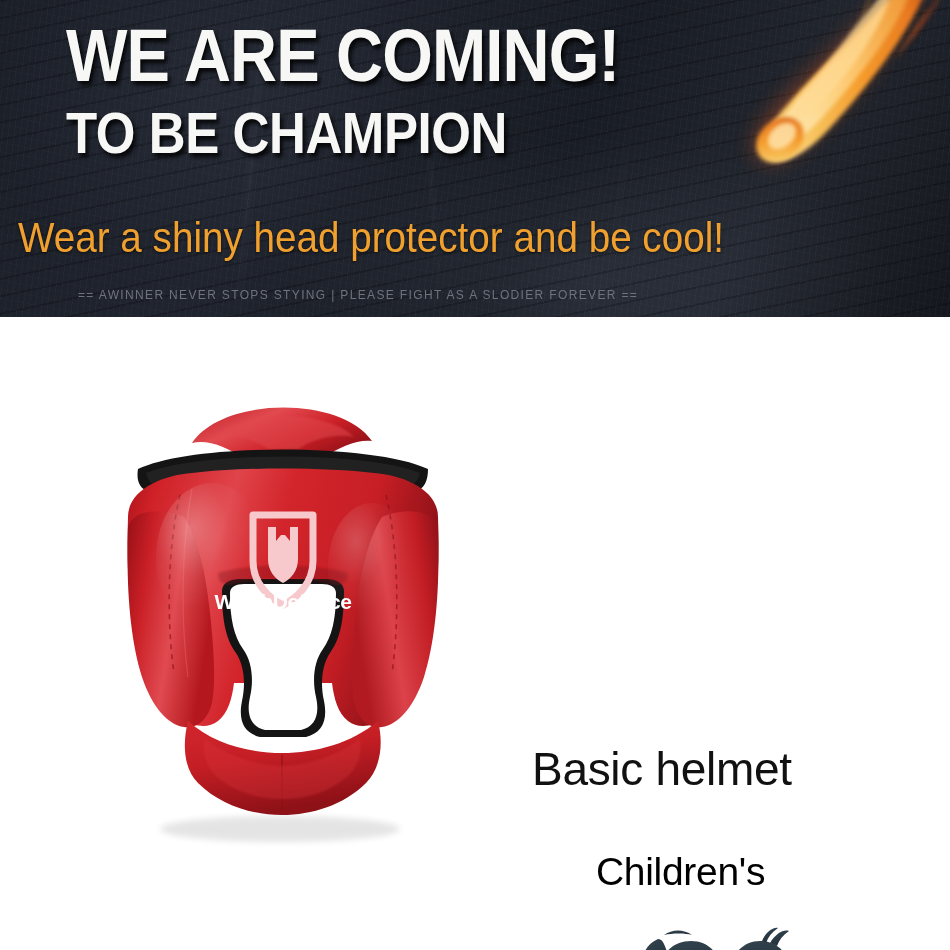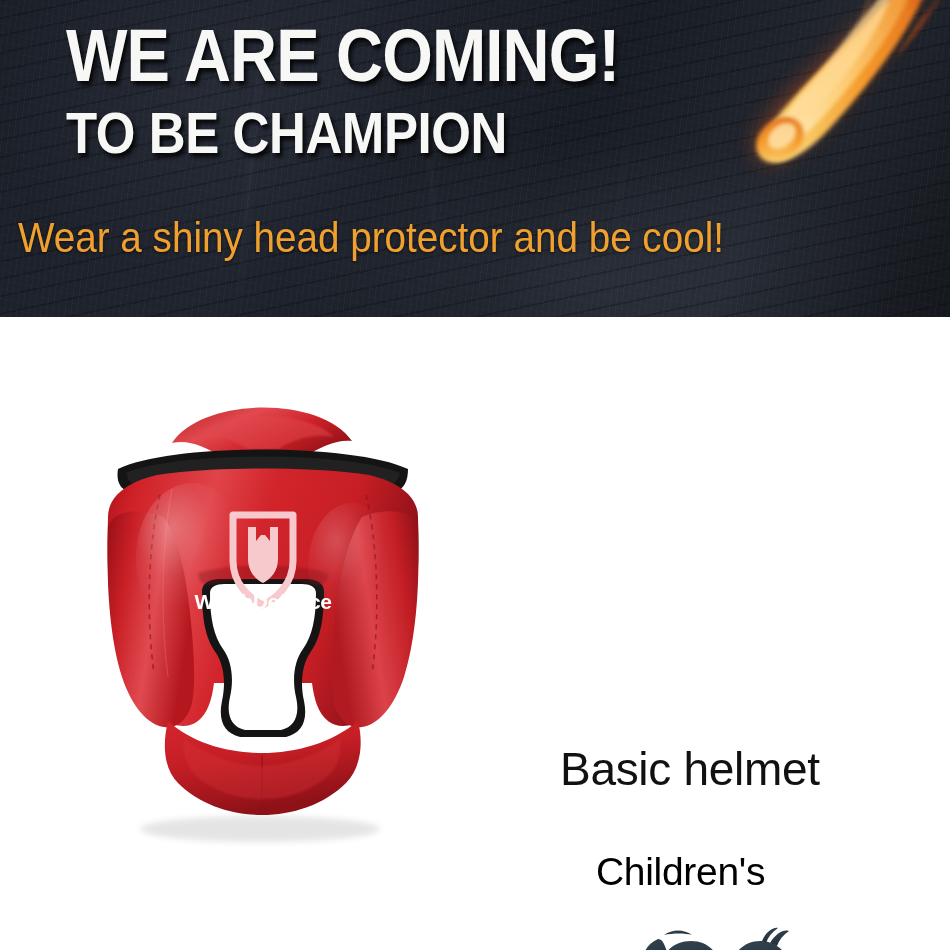--- a/index.html
+++ b/index.html
@@ -126,37 +126,36 @@
     position: absolute;
     left: 0;
     top: 317px;
     width: 950px;
     height: 633px;
     background: #ffffff;
   }
 
   .helmet-wrap {
     position: absolute;
-    left: 52px;
+    left: 72px;
     top: 60px;
     width: 420px;
     height: 470px;
   }
 
   .text-basic {
     position: absolute;
     left: 532px;
     top: 426px;
     font-size: 46px;
     line-height: 52px;
     font-weight: 400;
     color: #111111;
     white-space: nowrap;
     letter-spacing: -0.3px;
-    margin-left: 28px;
   }
   .text-children {
     position: absolute;
     left: 596px;
     top: 532px;
     font-size: 39px;
     line-height: 46px;
     font-weight: 400;
     color: #000000;
     white-space: nowrap;
@@ -217,20 +216,21 @@
 
         <path d="M206 34 C198 52 186 70 172 86 C186 62 198 46 206 34 Z" fill="#c9581f" opacity="0.65" filter="url(#flameBlur)"></path>
         <path d="M222 12 C214 34 200 54 184 72 C200 44 214 26 222 12 Z" fill="#b0411a" opacity="0.5" filter="url(#flameBlur)"></path>
         <path d="M150 12 C148 26 142 40 134 52 C142 34 148 20 150 12 Z" fill="#e89a3c" opacity="0.55" filter="url(#flameBlur)"></path>
       </svg>
     </div>
 
     <div class="headline1">WE ARE COMING!</div>
     <div class="headline2">TO BE CHAMPION</div>
     <div class="tagline">Wear a shiny head protector and be cool!</div>
+    <div class="subfooter">== AWINNER NEVER STOPS STYING  | PLEASE FIGHT AS A SLODIER FOREVER ==</div>
   </div>
 
   <div class="product-area">
 
     <div class="helmet-wrap">
       <svg width="420" height="470" viewBox="0 0 420 470" aria-hidden="true">
         <defs>
           <linearGradient id="redMain" x1="0" y1="0" x2="1" y2="0.25">
             <stop offset="0%" stop-color="#a81219"></stop>
             <stop offset="10%" stop-color="#cf2027"></stop>

